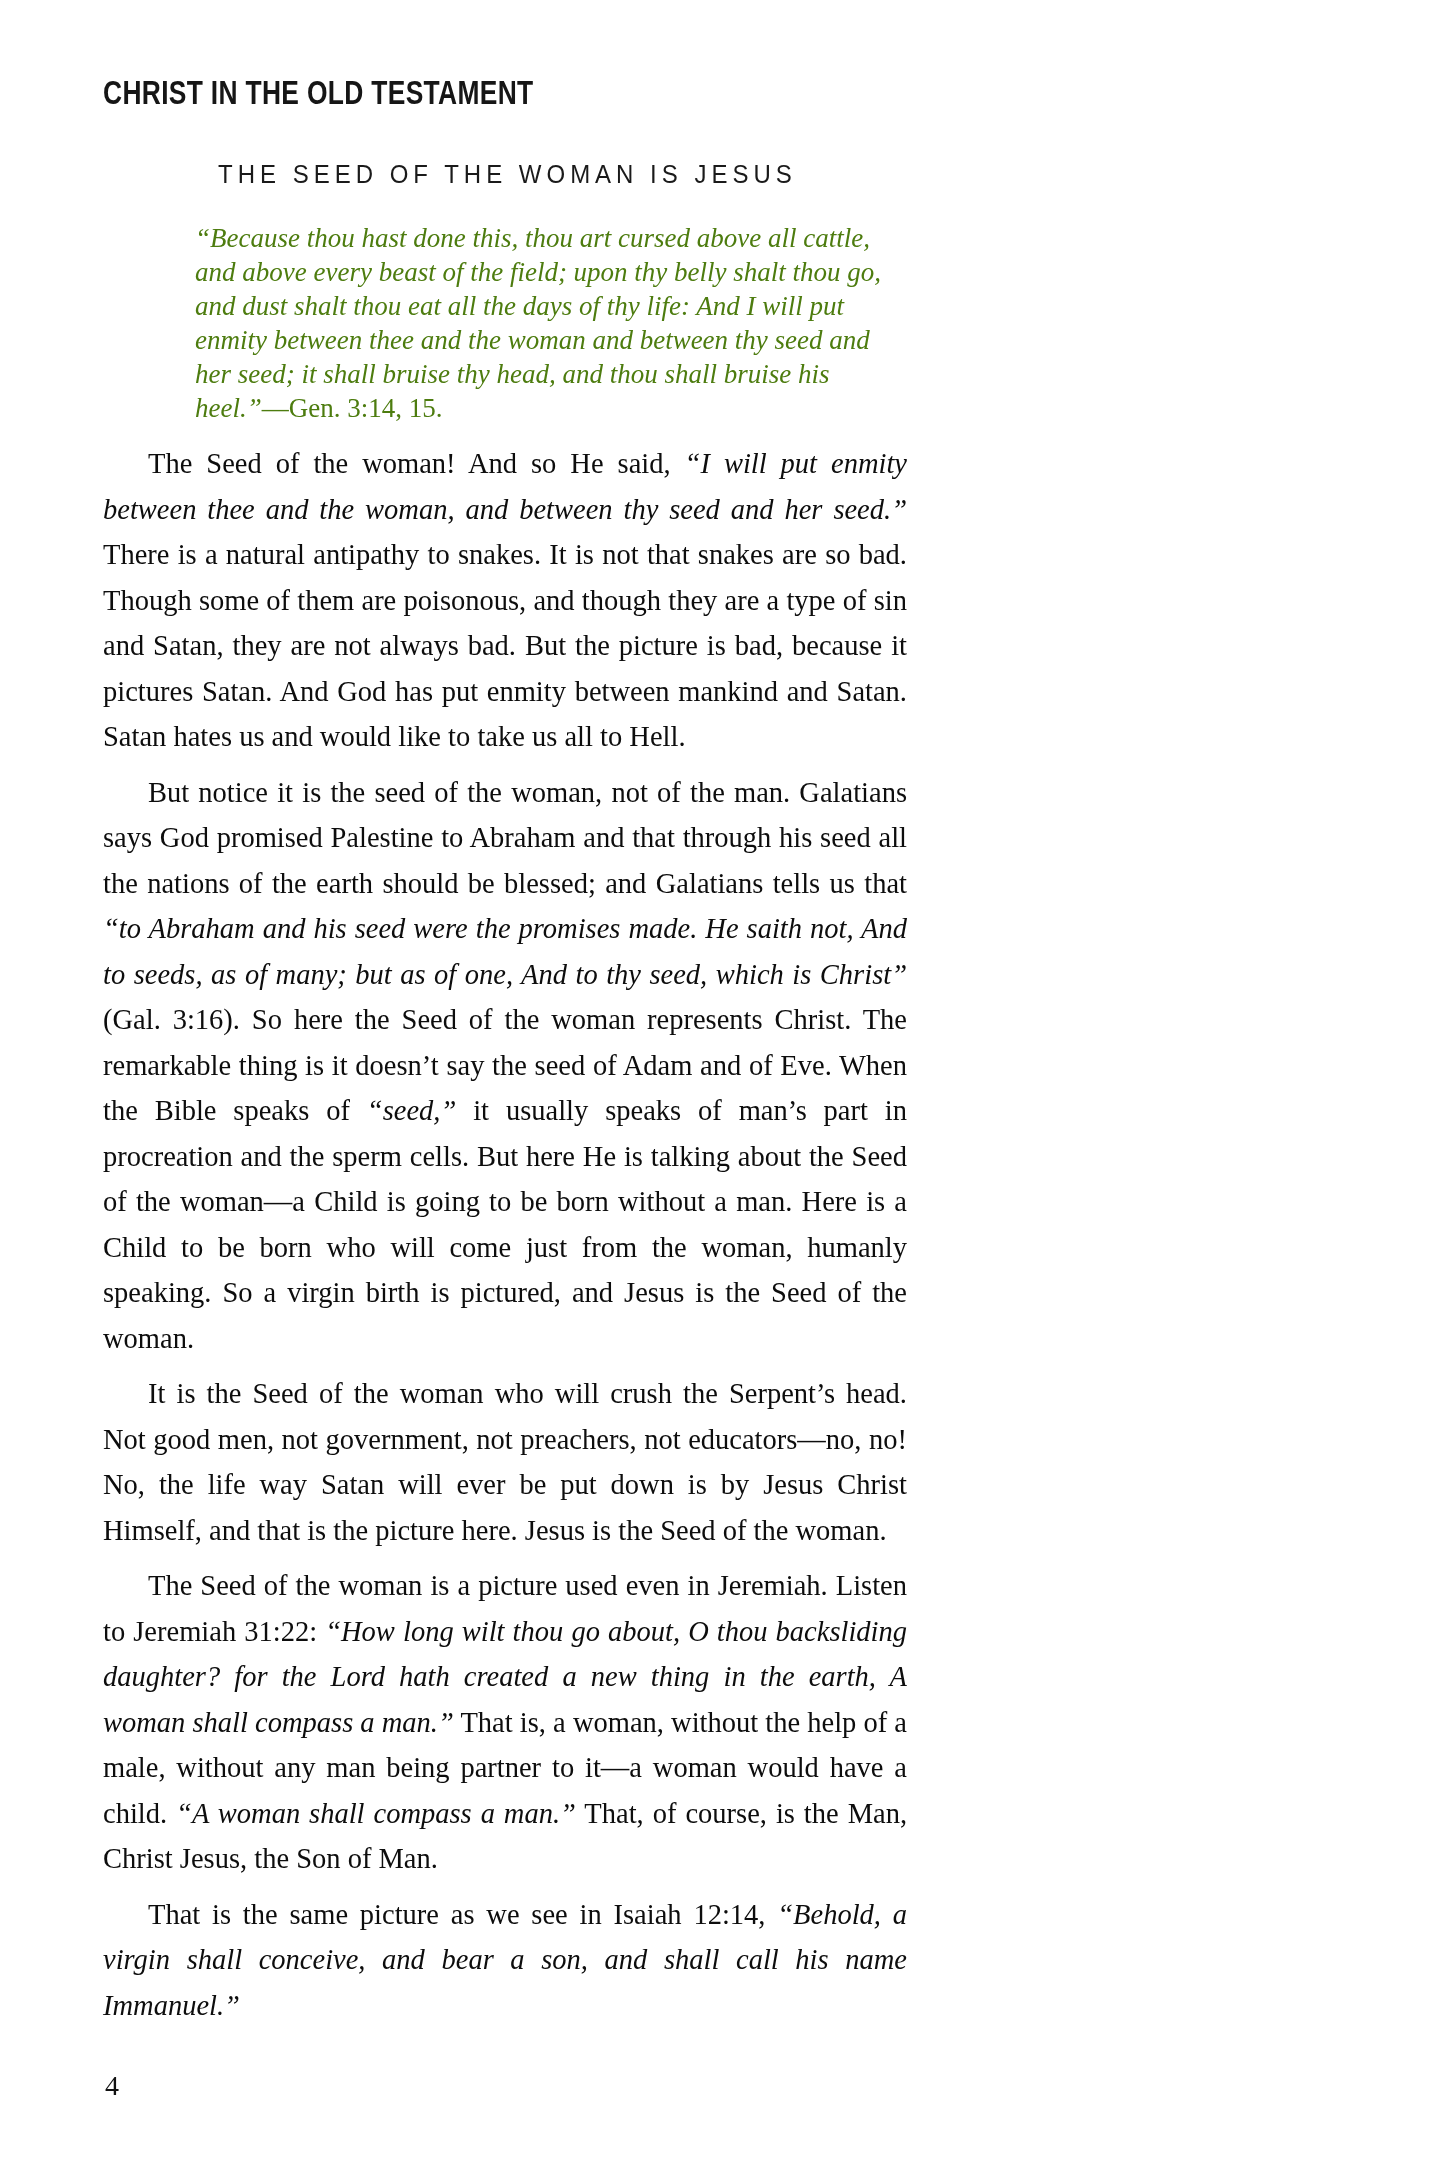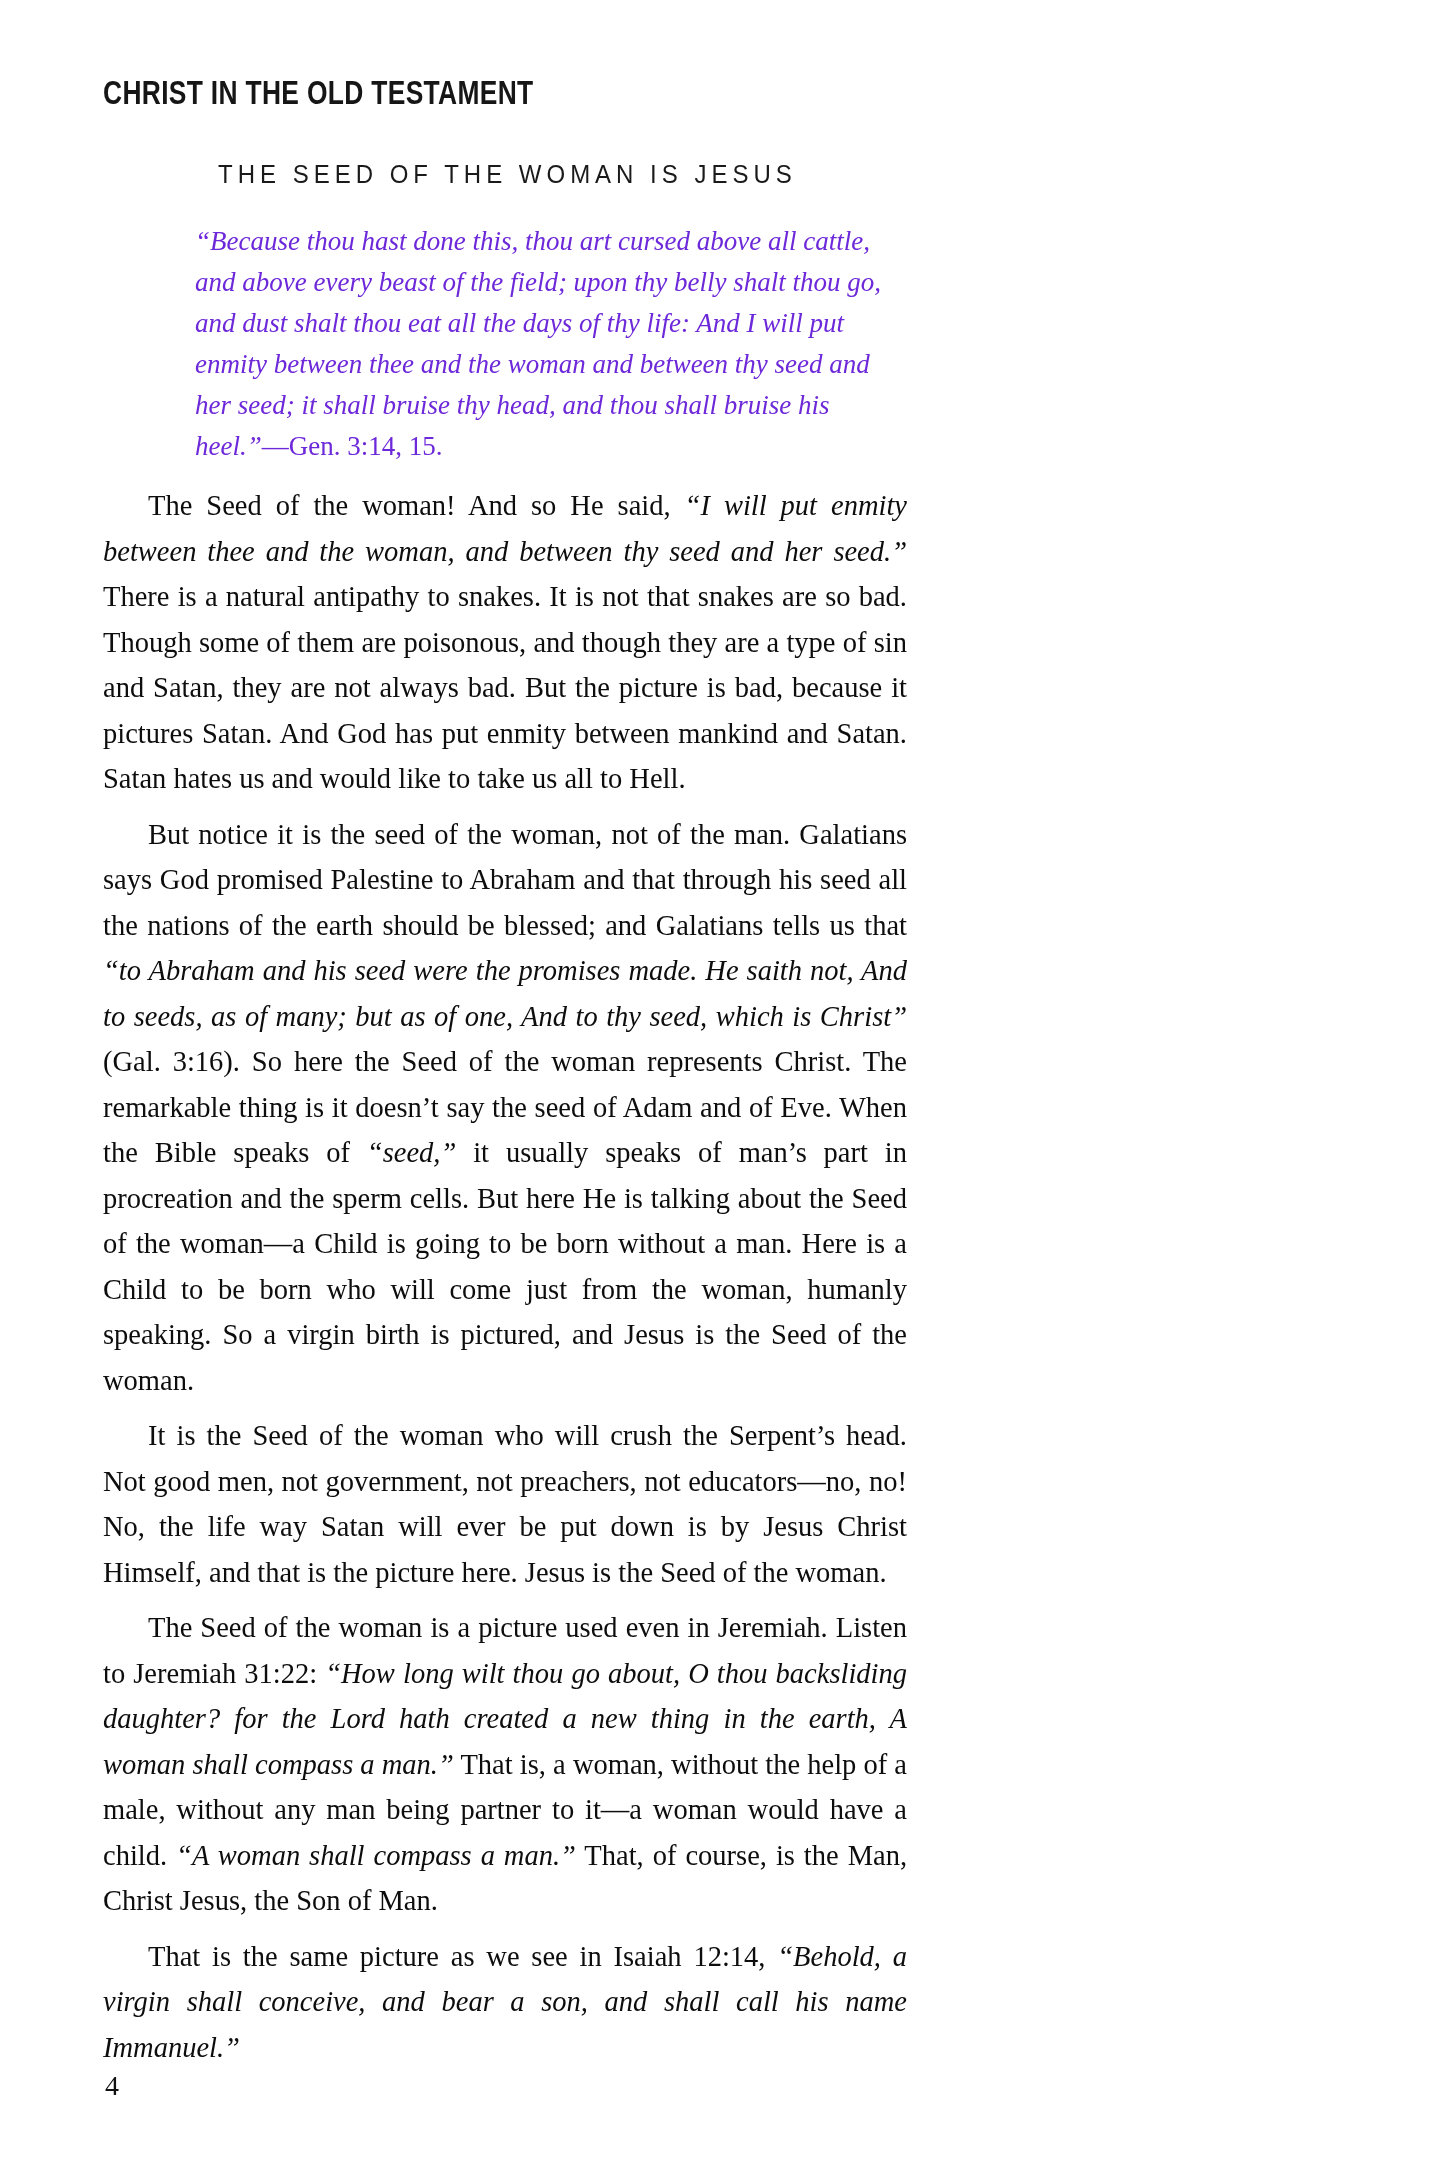--- a/index.html
+++ b/index.html
@@ -74,24 +74,24 @@
   }
 
   p.body + p.body {
     margin-top: 10px;
   }
 
   blockquote.scripture {
     margin: 16px 0 16px 0;
     padding: 0 0 0 92px;
     font-size: 27px;
-    line-height: 41px;
+    line-height: 34px;
     font-style: italic;
     text-align: left;
-    color: #6d28d9;
+    color: #4d7c0f;
     text-indent: 0;
   }
   blockquote.scripture .ref {
     font-style: normal;
   }
 
   i, em { font-style: italic; }
 
   
   .folio {

